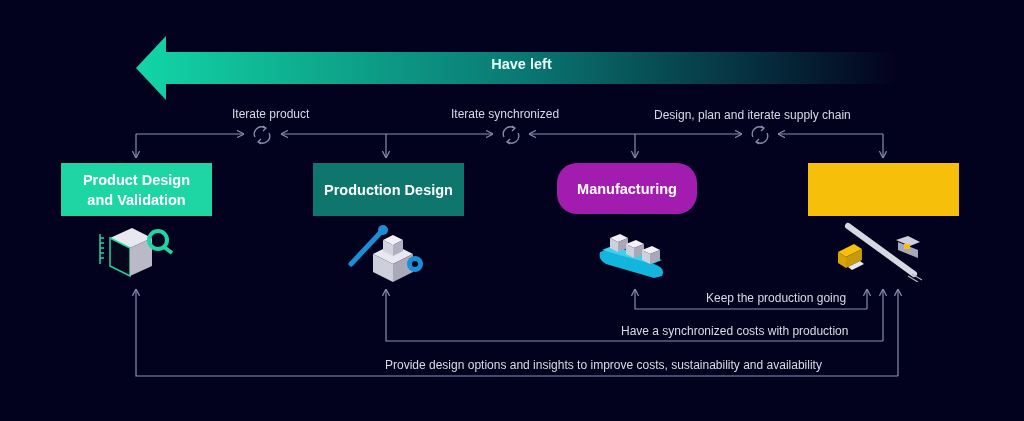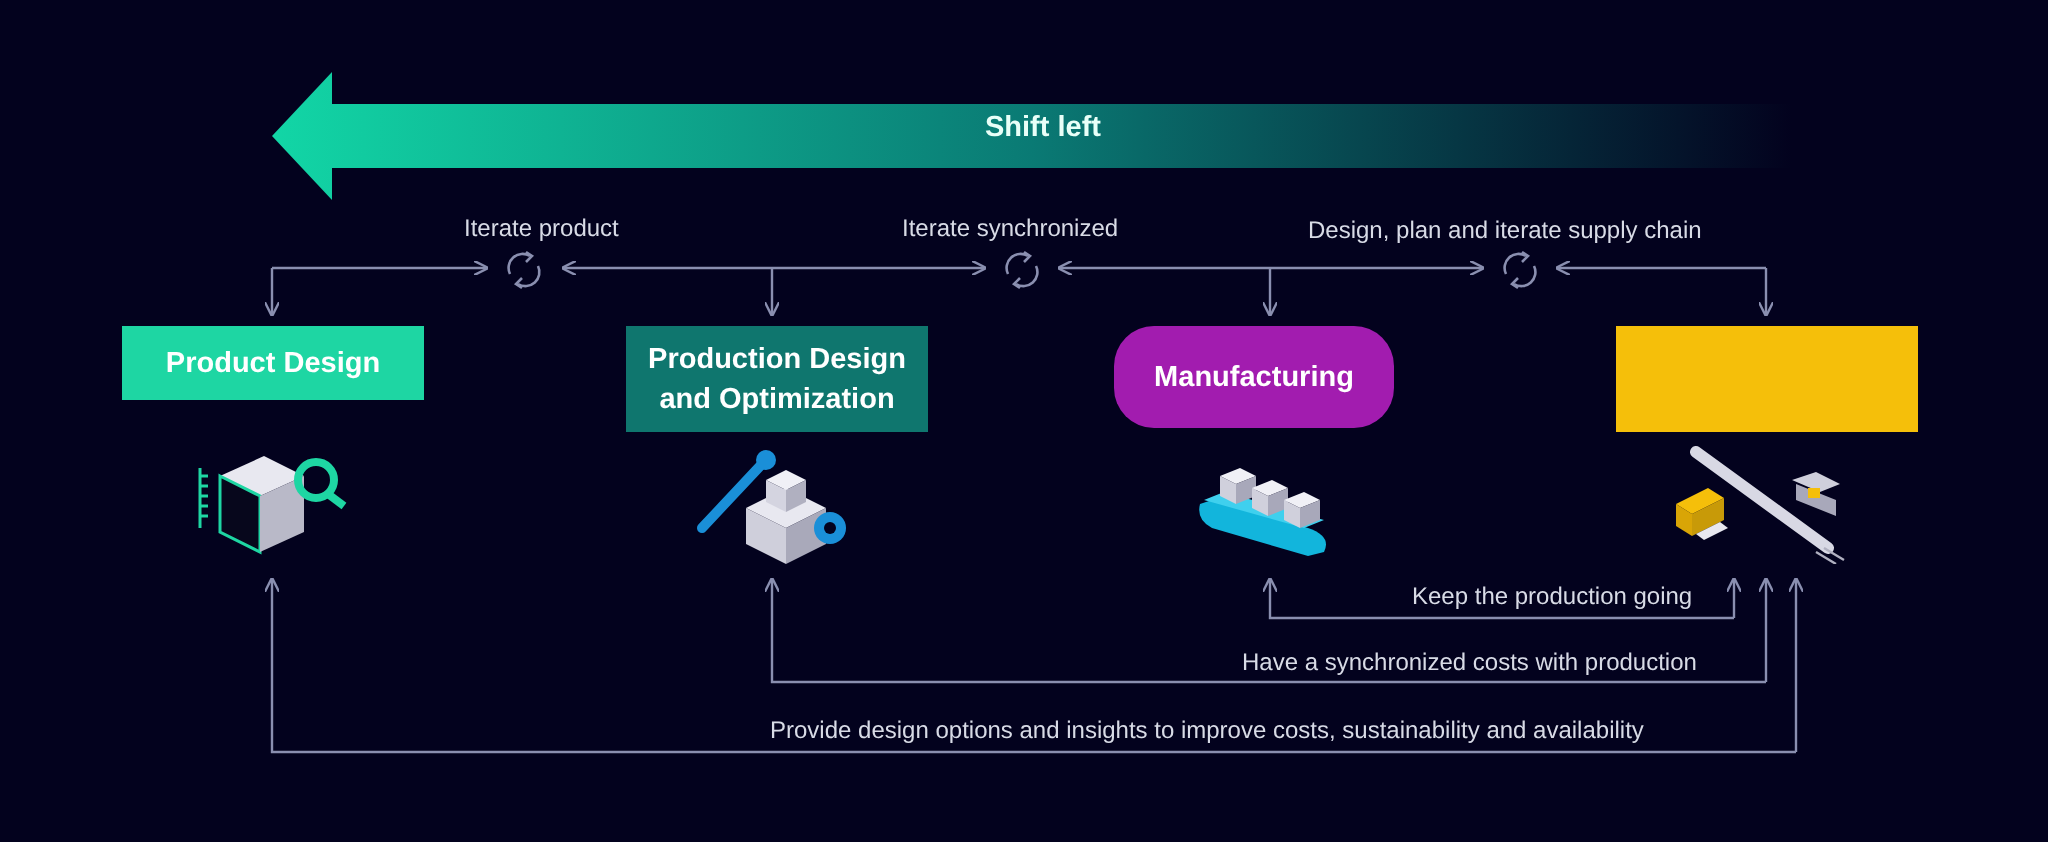--- a/index.html
+++ b/index.html
@@ -21,21 +21,21 @@
 <svg id="shift-arrow" viewBox="0 0 760 64">
   <defs>
     <linearGradient id="g1" x1="0" x2="1" y1="0" y2="0">
       <stop offset="0" stop-color="#12d6a6"></stop>
       <stop offset="0.5" stop-color="#0a7a74"></stop>
       <stop offset="1" stop-color="#03021e"></stop>
     </linearGradient>
   </defs>
   <polygon points="0,32 30,0 30,16 760,16 760,48 30,48 30,64" fill="url(#g1)"></polygon>
 </svg>
-<div class="shift-label">Shift left</div>
+<div class="shift-label">Have left</div>
 
 <svg id="connectors" viewBox="0 0 1024 421">
   <defs>
     <marker id="ah" markerWidth="6" markerHeight="6" refX="5" refY="3" orient="auto">
       <path d="M0,0 L6,3 L0,6" fill="none" stroke="#8a8fb0" stroke-width="1"></path>
     </marker>
   </defs>
   <g stroke="#8a8fb0" stroke-width="1.2" fill="none">
 
     <path d="M136,134 L136,157" marker-end="url(#ah)"></path>
@@ -78,29 +78,29 @@
       <path d="M7,-2 A7,7 0 0 1 -3,7"></path>
         <path d="M-1,9 L-4,7 L-1,4"></path>
     </g>
   </g>
 </svg>
 
 <div class="lbl" style="left:232px;top:107px;">Iterate product</div>
 <div class="lbl" style="left:451px;top:107px;">Iterate synchronized</div>
 <div class="lbl" style="left:654px;top:108px;">Design, plan and iterate supply chain</div>
 
-<div class="stage" style="left:61px;top:163px;width:151px;height:37px;background:#1ed6a3;">
+<div class="stage" style="left:61px;top:163px;width:151px;height:53px;background:#1ed6a3;">
   <div>
       <span>Product Design</span>
+      <span>and Validation</span>
     </div>
 </div>
 <div class="stage" style="left:313px;top:163px;width:151px;height:53px;background:#0f766e;">
   <div>
       <span>Production Design</span>
-      <span>and Optimization</span>
     </div>
 </div>
 <div class="stage" style="left:557px;top:163px;width:140px;height:51px;background:#a21caf;border-radius:20px;">
   <div>
       <span>Manufacturing</span>
     </div>
 </div>
 <div class="stage" style="left:808px;top:163px;width:151px;height:53px;background:#f5bf0a;">
   <div>
     </div>

